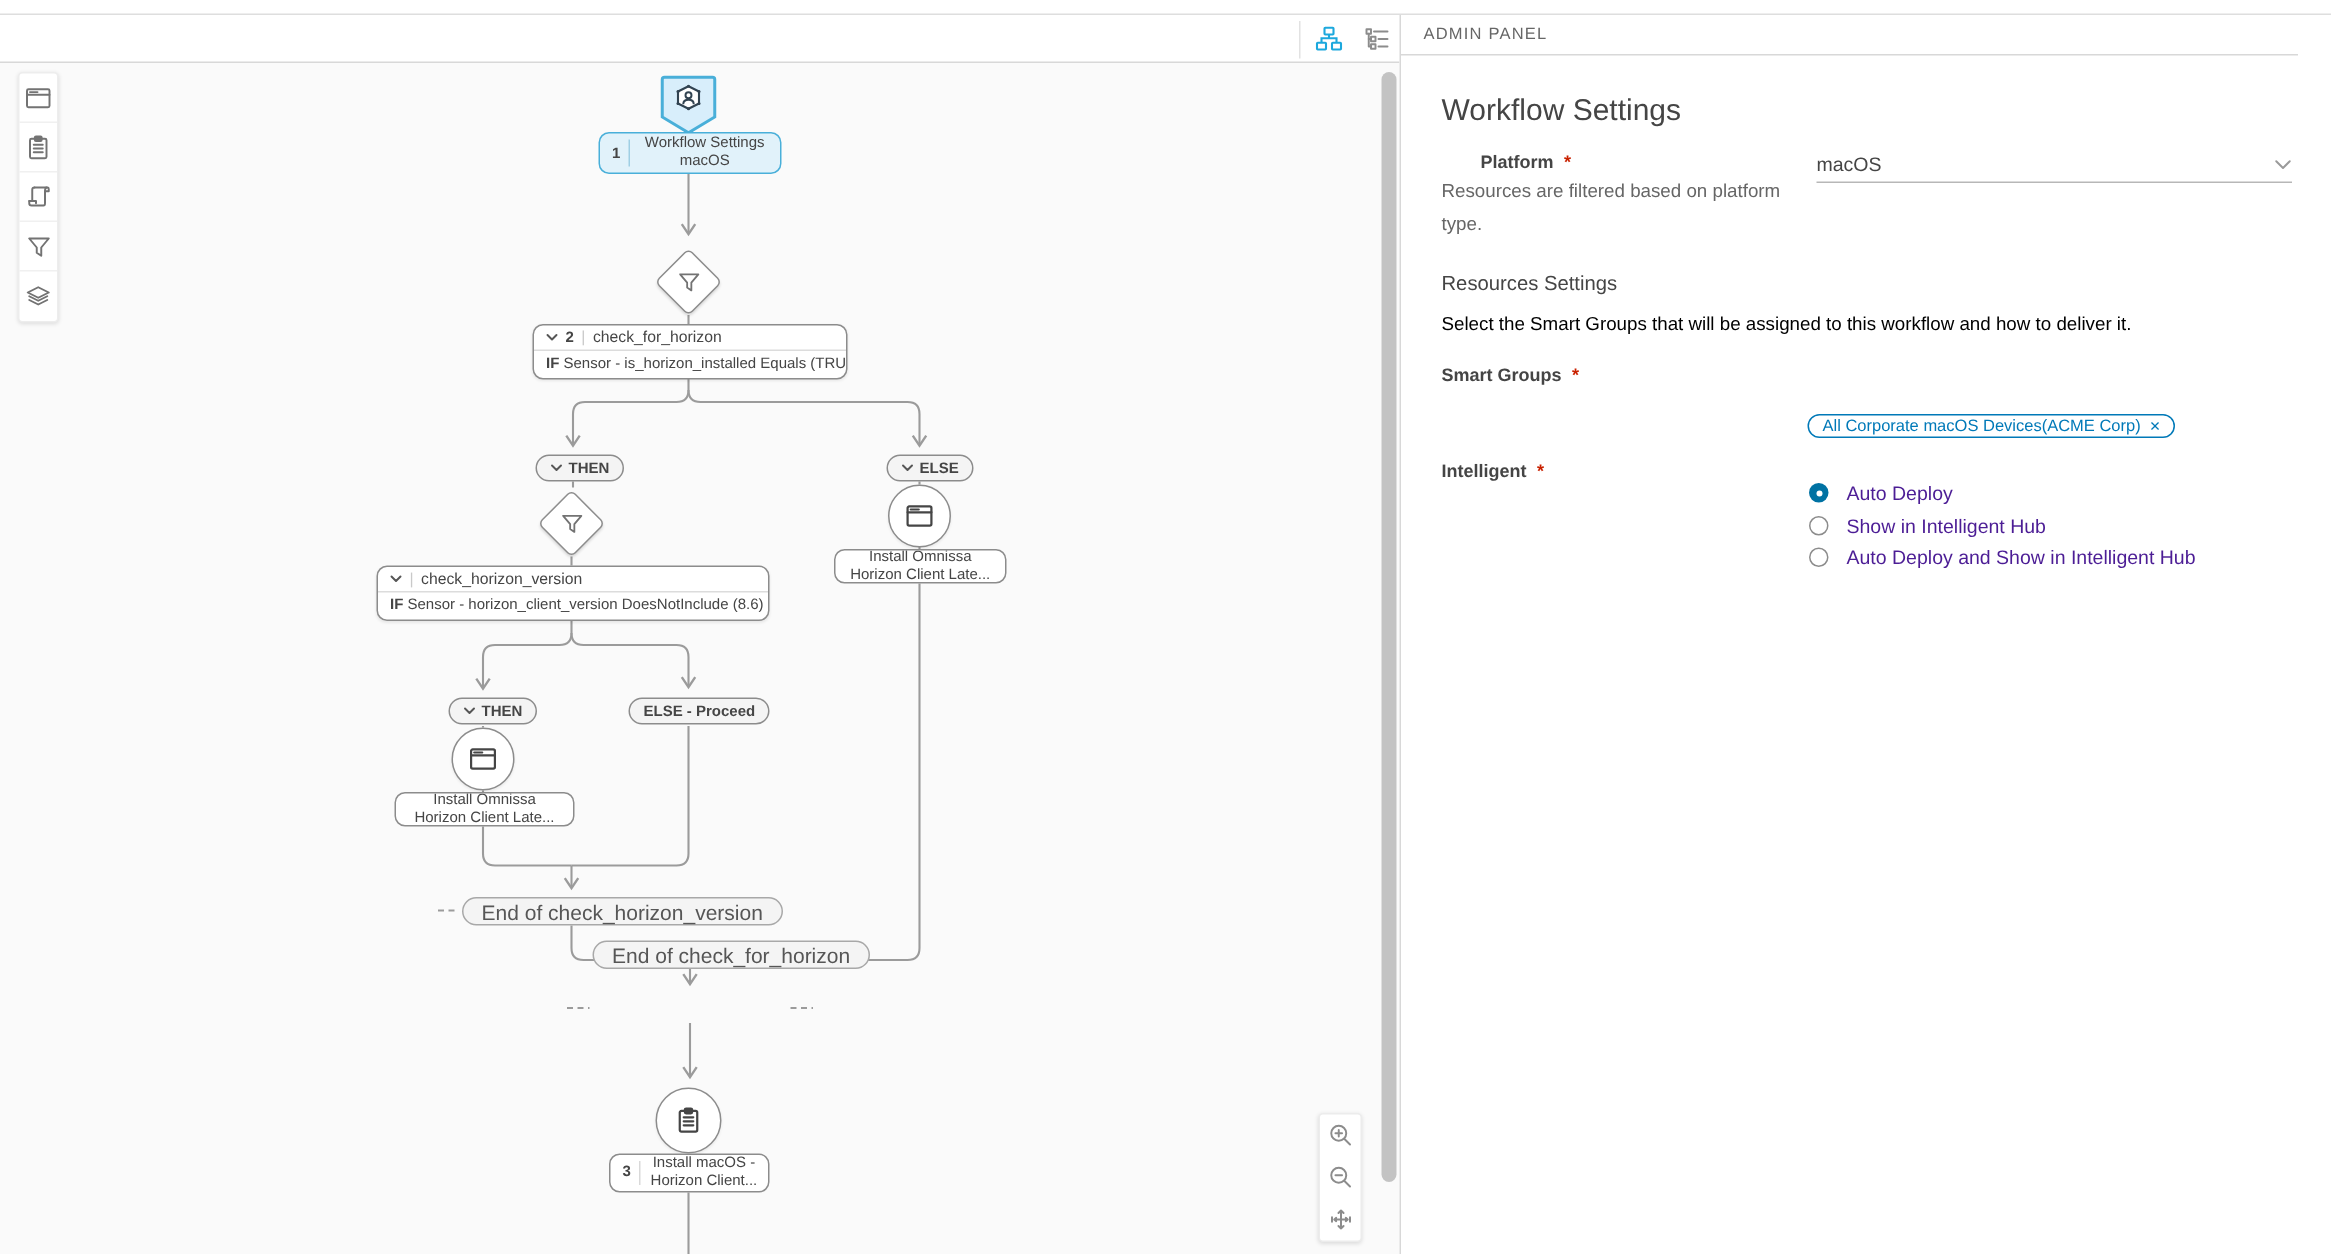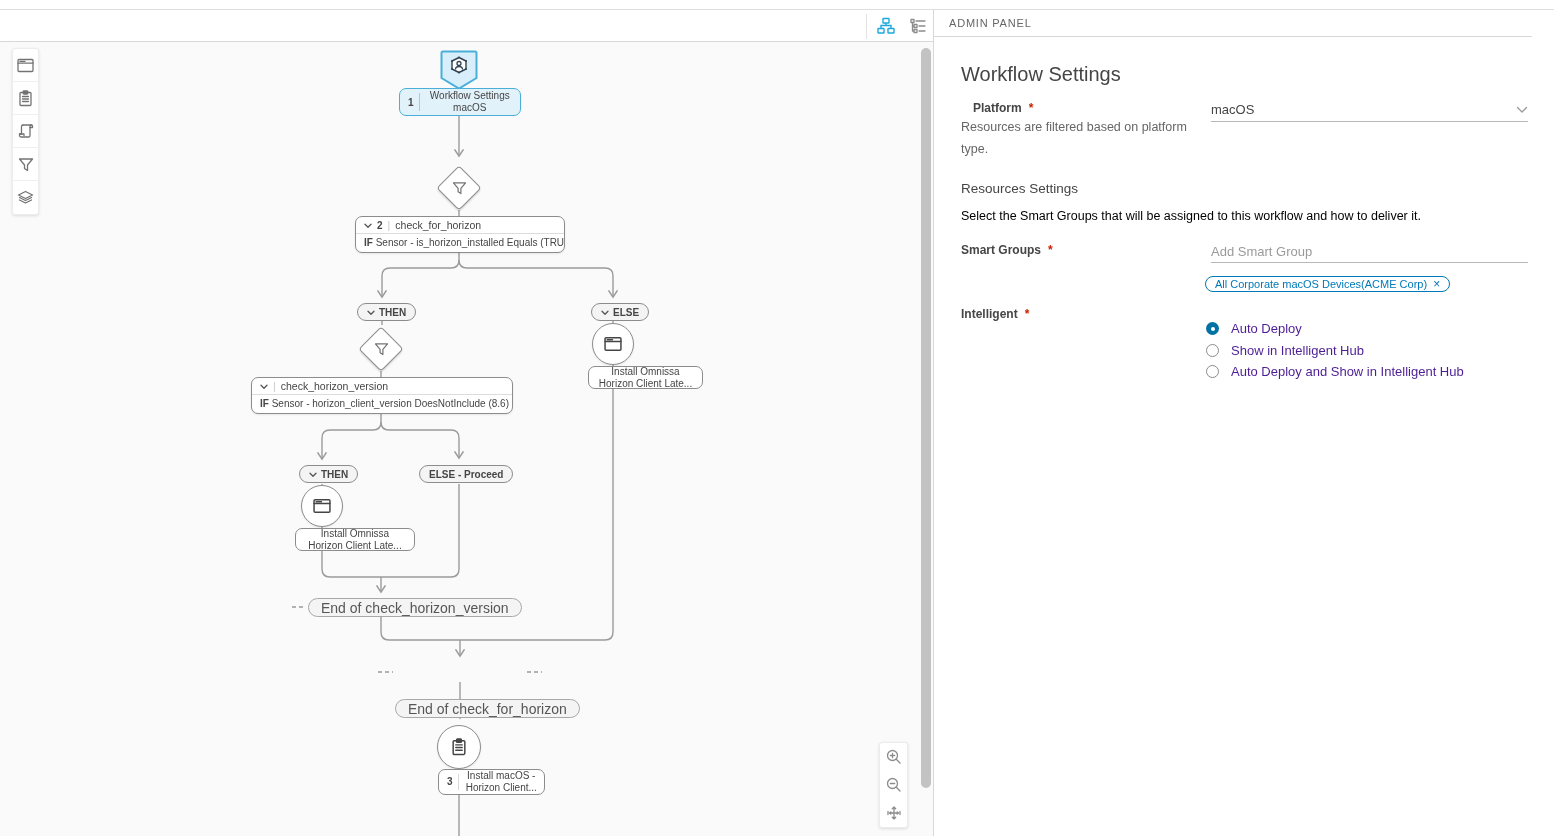--- a/index.html
+++ b/index.html
@@ -33,21 +33,21 @@
   .vdiv-gray { width:1px; align-self:stretch; background:#d9d9d9; margin:4px 0; }
   .two-line { flex:1; text-align:center; line-height:12px; padding:2px 4px; }
   .cond-box { background:#fff; border:1px solid #8c8c8c; border-radius:7px; overflow:hidden; box-shadow:0 1px 2px rgba(0,0,0,.08); }
   .cond-head { display:flex; align-items:center; gap:5px; padding:2px 8px; height:17px; border-bottom:1px solid #dcdcdc; font-size:10.5px; }
   .cond-head b { font-size:10px; }
   .cond-head .pipe { color:#c9c9c9; font-weight:300; }
   .cond-body { padding:3px 8px 4px 8px; font-size:10px; white-space:nowrap; }
   .pill { position:absolute; background:#f4f4f4; border:1px solid #8c8c8c; border-radius:9px; height:18px; display:flex; align-items:center; justify-content:center; gap:4px; font-size:10px; font-weight:bold; color:#454545; padding:0 9px; cursor:pointer; }
   .end-pill { position:absolute; background:#f4f4f4; border:1px solid #a8a8a8; border-radius:10px; height:19px; display:flex; align-items:center; justify-content:center; font-size:14px; color:#565656; padding:0 12px; }
   .circle-node { position:absolute; width:42px; height:42px; border-radius:50%; background:#fff; border:1px solid #8c8c8c; display:flex; align-items:center; justify-content:center; box-shadow:0 1px 2px rgba(0,0,0,.08); cursor:pointer; }
-  .label-box { position:absolute; background:#fff; border:1px solid #8c8c8c; border-radius:7px; display:flex; align-items:center; font-size:10px; line-height:12px; overflow:hidden;margin-left:32px; }
+  .label-box { position:absolute; background:#fff; border:1px solid #8c8c8c; border-radius:7px; display:flex; align-items:center; font-size:10px; line-height:12px; overflow:hidden; }
   .diamond { position:absolute; width:32px; height:32px; background:#fff; border:1.5px solid #8c8c8c; border-radius:4px; transform:rotate(45deg); box-shadow:1px 1px 2px rgba(0,0,0,.15); cursor:pointer; }
   .diamond-icon { position:absolute; display:flex; align-items:center; justify-content:center; width:44px; height:44px; }
   .chev { display:inline-block; }
 
   
   .zoomctl { position:absolute; left:879px; top:700px; width:29px; background:#fff; border:1px solid #ececec; border-radius:3px; box-shadow:0 1px 3px rgba(0,0,0,.12); }
   .zoomctl .z-item { height:28px; display:flex; align-items:center; justify-content:center; cursor:pointer; }
 
   
   .canvas-scrollbar { position:absolute; left:920px; top:42px; width:13px; height:794px; }
@@ -314,21 +314,21 @@
     <div class="label-box" style="left:263px; top:486px; width:120px; height:23px;">
       <span class="two-line">
         <span>Install Omnissa</span><br>
         <span>Horizon Client Late...</span>
       </span>
     </div>
 
     <div class="end-pill" style="left:308px; top:556px;">
       <span>End of check_horizon_version</span>
     </div>
-    <div class="end-pill" style="left:395px; top:657px;justify-content:center;">
+    <div class="end-pill" style="left:395px; top:585px;justify-content:center;">
       <span>End of check_for_horizon</span>
     </div>
 
     <div class="circle-node" style="left:437px; top:683px; width:44px; height:44px;">
       <svg width="16" height="18" viewBox="0 0 15 17">
           <g class="ic-dark">
             <rect x="2" y="2.5" width="11" height="13" rx="1"></rect>
             <rect x="5.2" y="1" width="4.6" height="3" rx="0.8" fill="#454545"></rect>
             <path d="M4.5,6.5 H10.5 M4.5,9 H10.5 M4.5,11.5 H10.5"></path>
           </g>
@@ -378,41 +378,38 @@
     <div class="thumb"></div>
   </div>
 
   <div class="right-panel">
     <div class="rp-header">
       <span>ADMIN PANEL</span>
     </div>
 
     <div class="rp-title">Workflow Settings</div>
 
-    <div class="f-label" style="left:18px; top:91px;padding-left:21px;">
+    <div class="f-label" style="left:32px; top:91px;padding-left:21px;">
       <span>Platform</span><span class="req">*</span>
     </div>
     <div class="f-desc" style="left:27px; top:110px;">Resources are filtered based on platform</div>
     <div class="f-desc" style="left:27px; top:132px;">type.</div>
     <div class="select-field" style="top:88px;">
       <span>macOS</span>
       <span><svg width="12" height="8" viewBox="0 0 12 8">
             <path d="M1.5,1.5 L6,6 L10.5,1.5" class="ic" style="stroke:#9a9a9a"></path>
           </svg></span>
     </div>
 
     <div class="section-h" style="top:171px;">Resources Settings</div>
     <div class="f-desc" style="left:27px; top:199px; color:#000000;">Select the Smart Groups that will be assigned to this workflow and how to deliver it.</div>
 
     <div class="f-label" style="left:27px; top:233px;">
       <span>Smart Groups</span><span class="req">*</span>
     </div>
-    <div class="input-field" style="top:231px;">
-      <span class="placeholder">Add Smart Group</span>
-    </div>
     <div class="chip" style="top:266px;">
       <span>All Corporate macOS Devices(ACME Corp)</span>
       <span class="x">×</span>
     </div>
 
     <div class="f-label" style="left:27px; top:297px;">
       <span>Intelligent</span><span class="req">*</span>
     </div>
     <div class="radio-row" style="top:311px;">
       <span class="rdot sel"></span>

